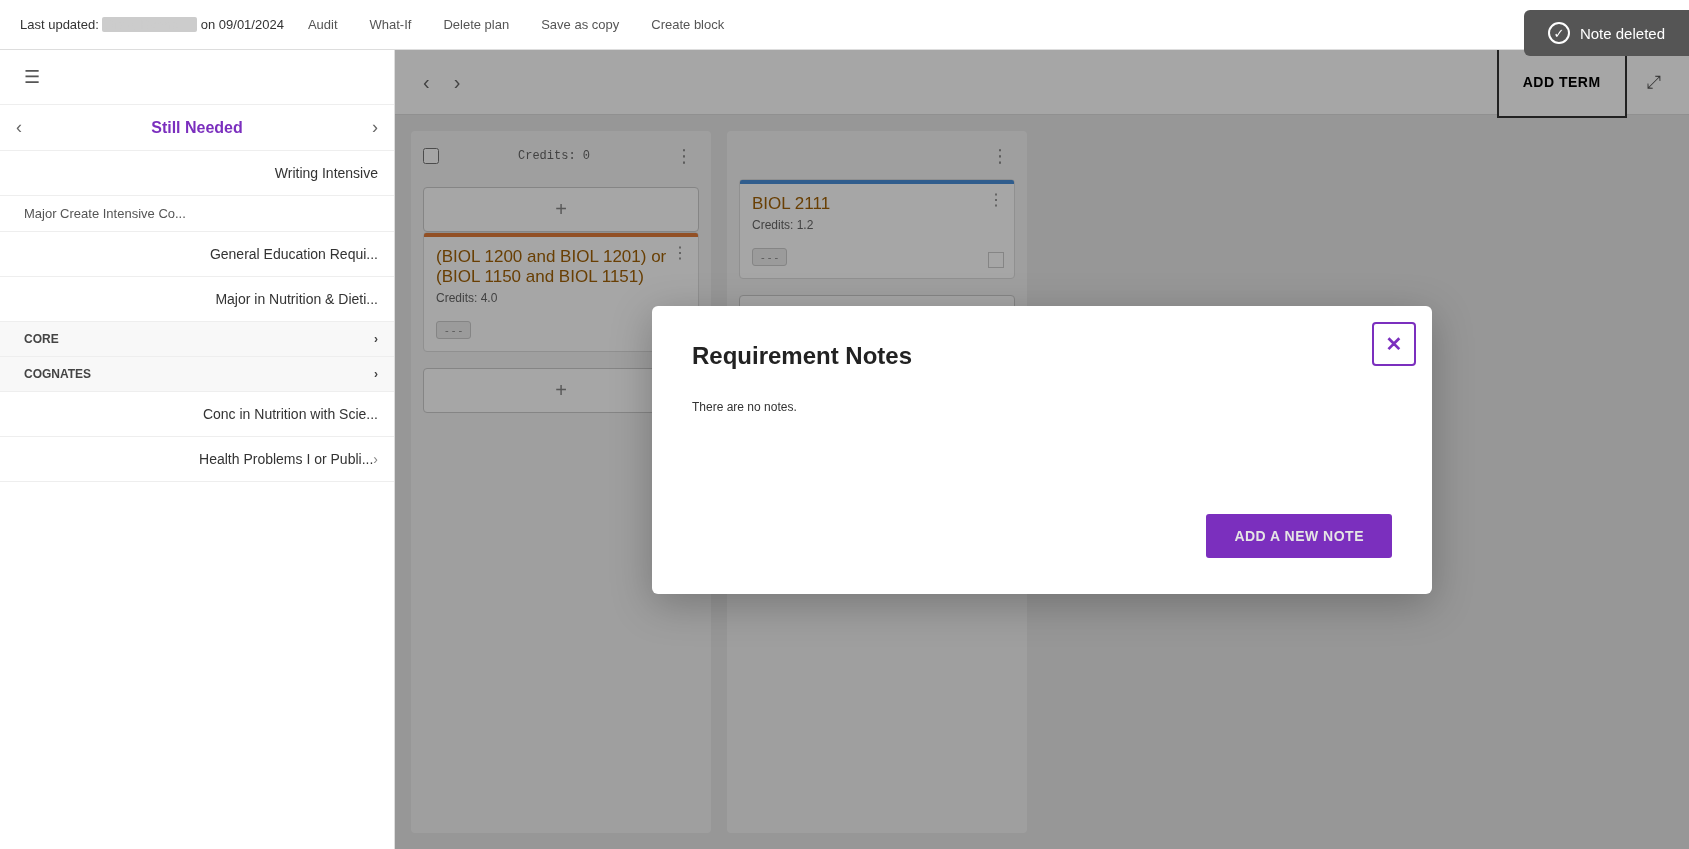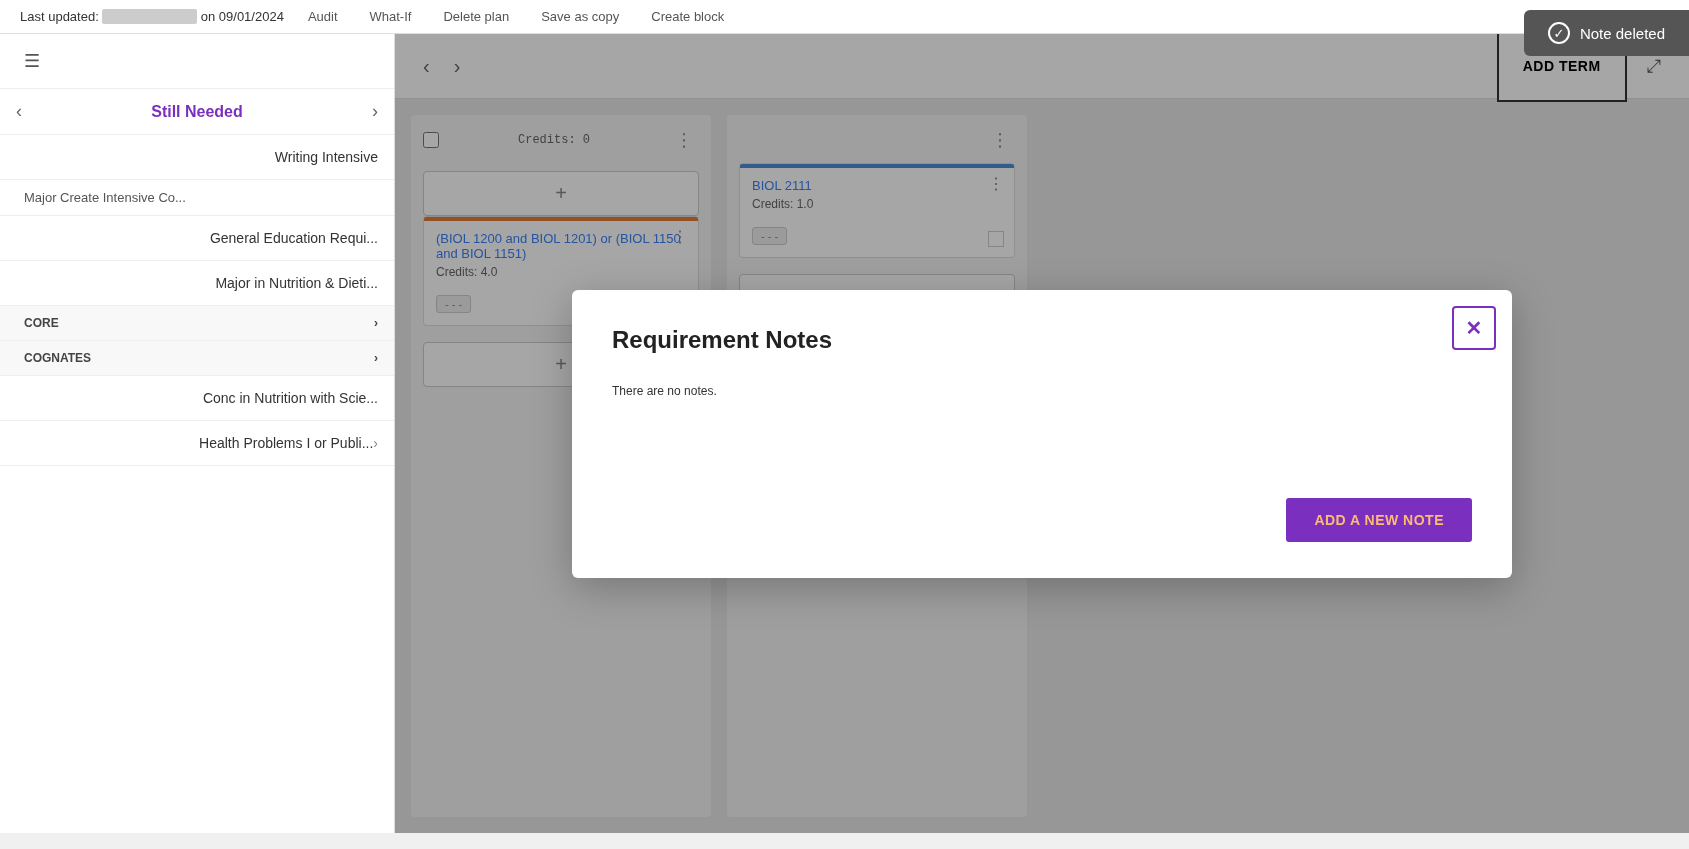--- a/index.html
+++ b/index.html
@@ -6,21 +6,21 @@
     body { font-family: Arial, sans-serif; background: #f0f0f0; width: 1689px; height: 849px; overflow: hidden; position: relative; }
 
     
     .top-bar {
       background: #fff;
       padding: 8px 20px;
       border-bottom: 1px solid #ddd;
       display: flex;
       align-items: center;
       gap: 24px;
-      height: 34px;
+      height: 50px;
     }
     .last-updated {
       font-size: 13px;
       color: #333;
       font-weight: 500;
     }
     .last-updated .redacted {
       background: #ccc;
       color: #ccc;
       border-radius: 2px;
@@ -224,23 +224,23 @@
     }
     .card-item {
       background: #fff;
       border-radius: 4px;
       padding: 12px;
       margin-bottom: 8px;
       border: 1px solid #ddd;
       position: relative;
     }
     .card-item .card-title {
-      font-size: 13px;
+      font-size: 17px;
       font-weight: 500;
-      color: #3b82f6;
+      color: #a16207;
       margin-bottom: 4px;
     }
     .card-item .card-credits {
       font-size: 12px;
       color: #666;
     }
     .card-item .more-icon {
       position: absolute;
       top: 10px;
       right: 10px;
@@ -314,21 +314,21 @@
     }
 
     
     .modal {
       position: absolute;
       top: 50%;
       left: 50%;
       transform: translate(-50%, -50%);
       background: #fff;
       border-radius: 6px;
-      width: 940px;
+      width: 780px;
       padding: 36px 40px 36px 40px;
       z-index: 60;
       box-shadow: 0 10px 40px rgba(0,0,0,0.25);
     }
     .modal-title {
       font-size: 24px;
       font-weight: 600;
       color: #222;
       margin-bottom: 30px;
     }
@@ -353,21 +353,21 @@
       font-size: 12px;
       color: #333;
       margin-bottom: 100px;
     }
     .modal-footer {
       display: flex;
       justify-content: flex-end;
     }
     .add-note-btn {
       background: #7B2FBE;
-      color: #fdba74;
+      color: #e5e5e5;
       border: none;
       padding: 14px 28px;
       font-size: 14px;
       font-weight: bold;
       letter-spacing: 0.5px;
       cursor: pointer;
       border-radius: 3px;
       margin-left: 44px;
     }
   </style>
@@ -482,21 +482,21 @@
           <div></div>
           <div class="credits-header">
           </div>
           <button class="three-dots-btn">⋮</button>
         </div>
 
         <div class="card-item">
           <div class="card-top-bar bar-blue"></div>
           <button class="more-icon">⋮</button>
           <div class="card-title">BIOL 2111</div>
-          <div class="card-credits">Credits: 1.0</div>
+          <div class="card-credits">Credits: 1.2</div>
           <div style="display:flex; align-items:center; justify-content:space-between; margin-top:8px;">
             <span class="card-dash">- - -</span>
             <div class="card-checkbox"></div>
           </div>
         </div>
 
         <button class="add-card-btn">+</button>
       </div>
     </div>
 

